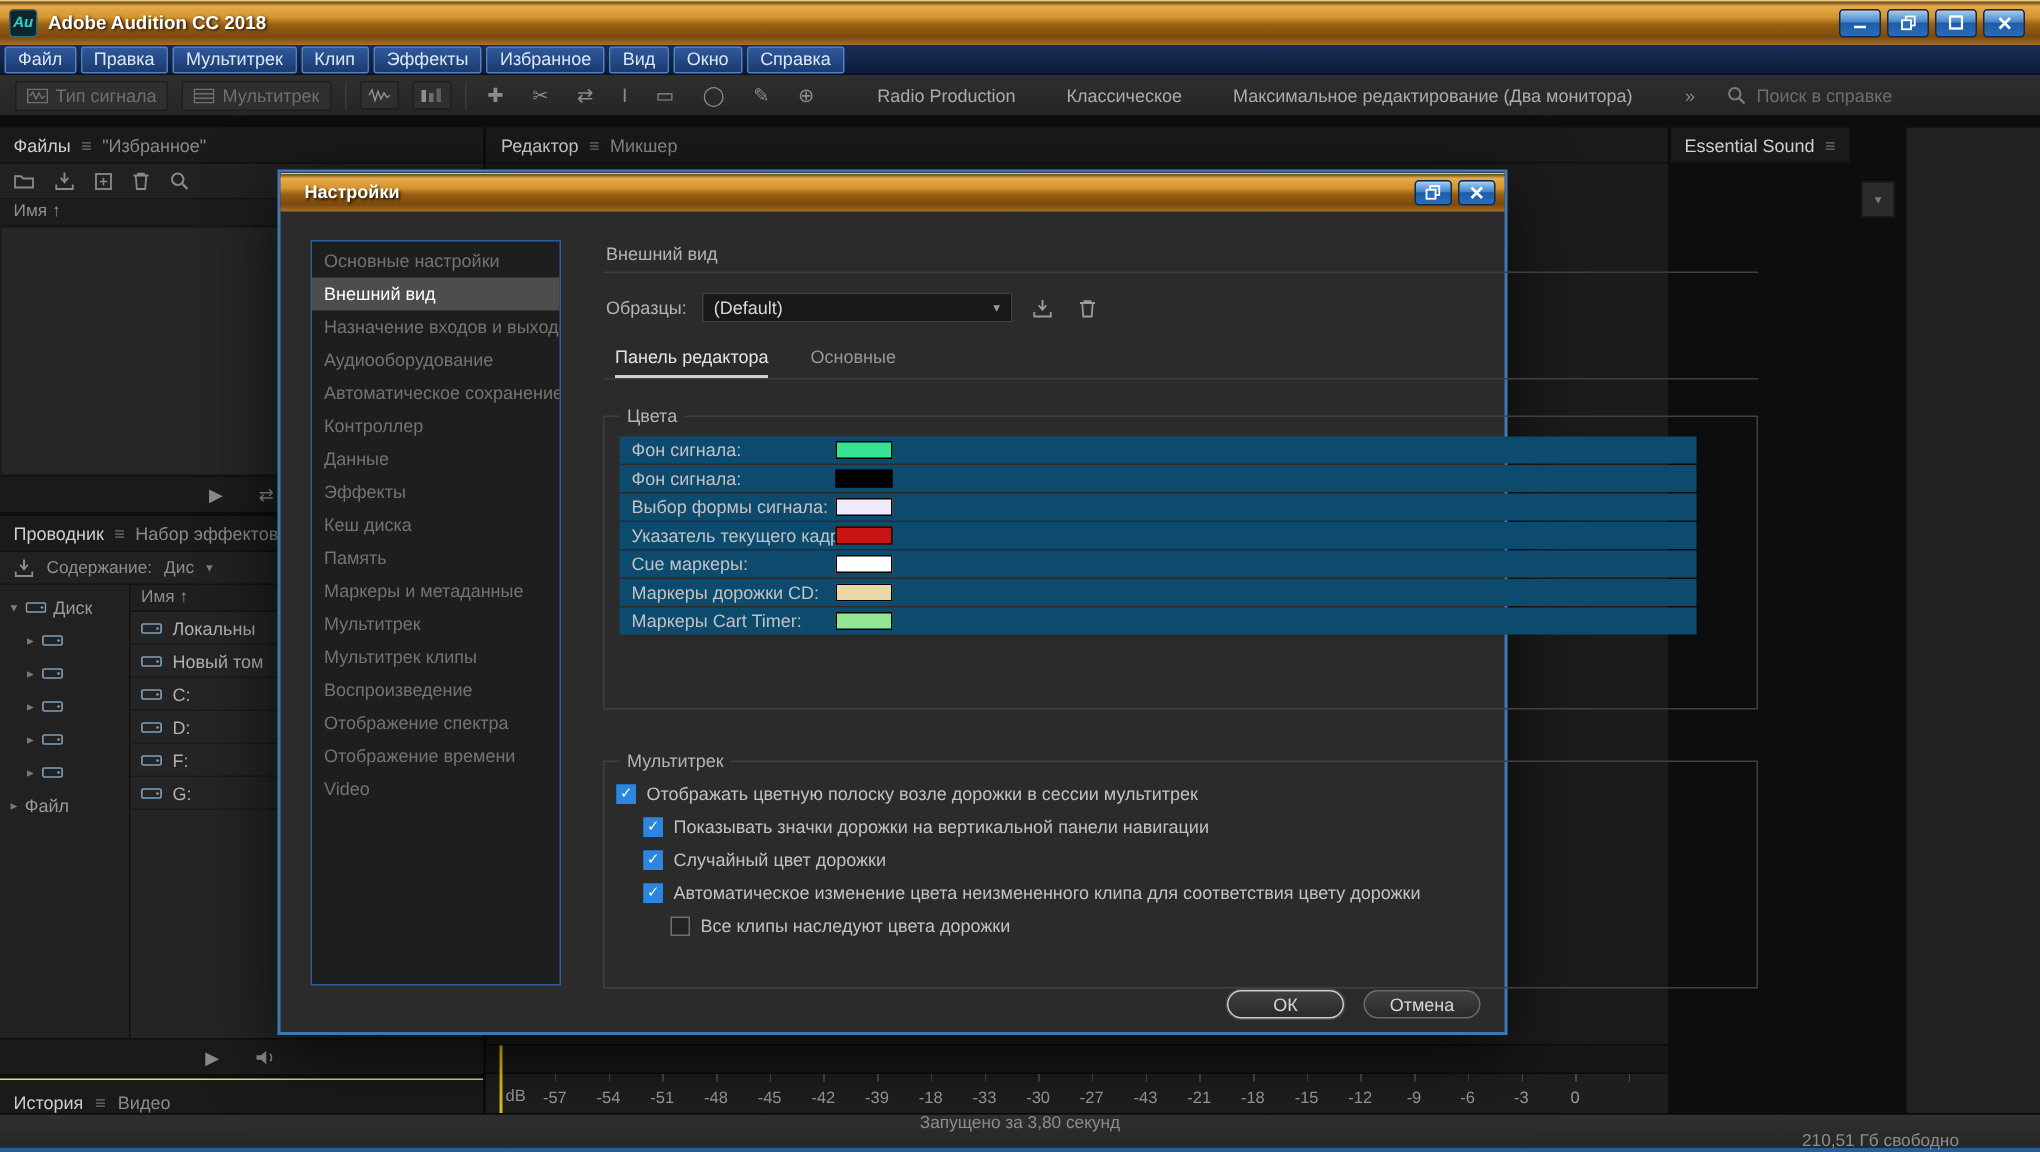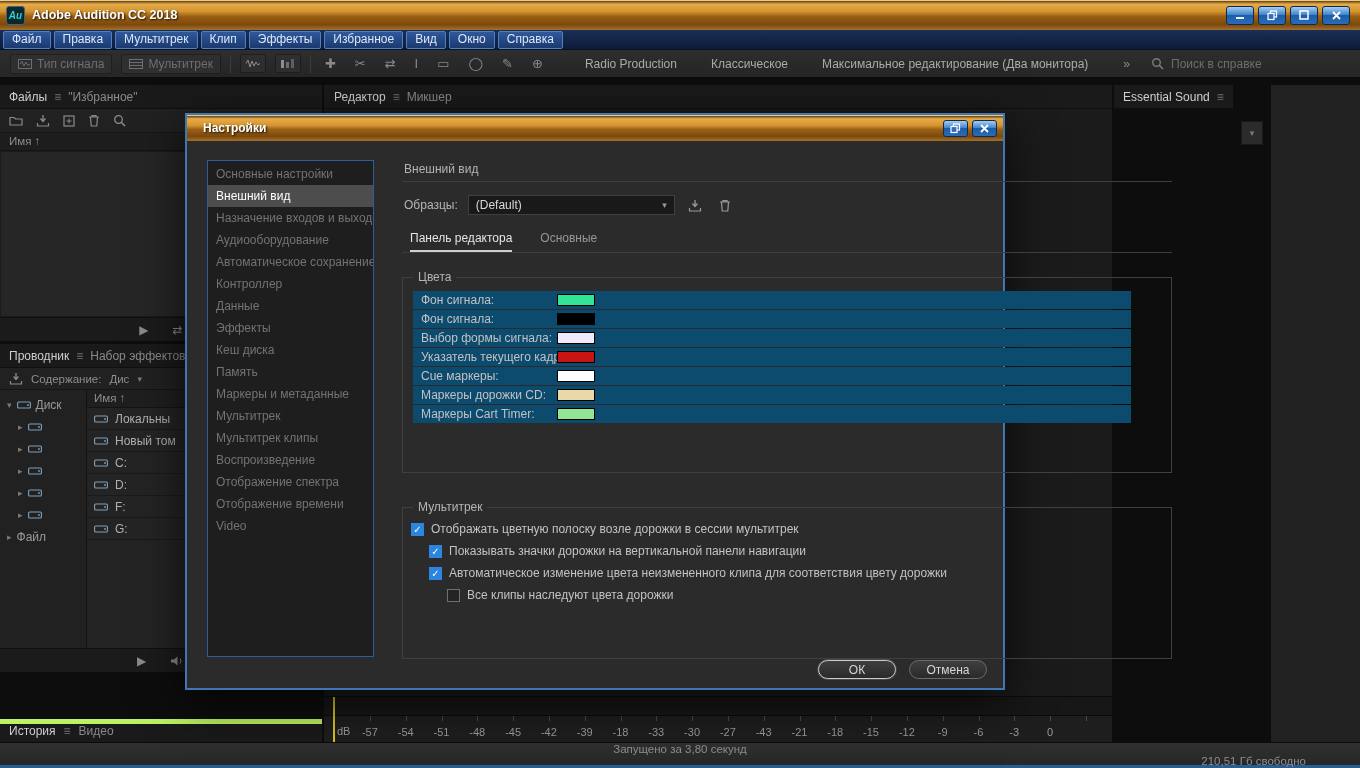--- a/index.html
+++ b/index.html
@@ -47,21 +47,21 @@
   .explorer-panel{flex:1;margin-bottom:3px;overflow:hidden;}
   .exp-toolbar{height:22px;display:flex;align-items:center;gap:8px;padding:0 9px;font-size:11.5px;color:#8e8e8e;border-bottom:1px solid #141414;flex:none;}
   .exp-body{flex:1;display:flex;overflow:hidden;}
   .tree{width:86px;padding-top:4px;font-size:12px;color:#9a9a9a;overflow:hidden;}
   .tree-row{display:flex;align-items:center;gap:5px;height:22px;padding-left:7px;white-space:nowrap;}
   .tree-row.child{padding-left:18px;}
   .chev{color:#7a7a7a;font-size:9px;}
   .exp-list{flex:1;background:#242424;border-left:1px solid #111;display:flex;flex-direction:column;overflow:hidden;}
   .exp-name-hdr{height:18px;font-size:11.5px;color:#8e8e8e;padding:2px 7px;background:#1f1f1f;border-bottom:1px solid #141414;}
   .exp-row{height:22px;display:flex;align-items:center;gap:7px;padding:0 7px;border-bottom:1px solid #1a1a1a;font-size:12px;color:#b0b0b0;white-space:nowrap;overflow:hidden;}
-  .history-row{height:23px;background:#1a1a1a;display:flex;align-items:flex-start;gap:8px;padding:0 9px;font-size:12px;color:#8a8a8a;border-top:5px solid #bef264;margin-top:44px;}
+  .history-row{height:23px;background:#1a1a1a;display:flex;align-items:flex-end;gap:8px;padding:0 9px;font-size:12px;color:#8a8a8a;border-top:1px solid #bef264;}
 
   .editor-head{height:24px;background:#1a1a1a;display:flex;align-items:center;gap:7px;padding:0 10px;font-size:12px;color:#8a8a8a;border-bottom:1px solid #101010;}
   .editor-body{flex:1;background:#1b1b1b;}
   .editor-bottom{height:46px;position:relative;background:#171717;border-top:1px solid #0c0c0c;}
   .ruler{position:absolute;left:0;right:0;bottom:0;height:27px;background:#1e1e1e;border-top:1px solid #0b0b0b;}
   .ruler-ticksline{position:absolute;top:0;left:46px;right:10px;height:5px;background:repeating-linear-gradient(90deg,#4a4a4a 0 1px,transparent 1px 35.8px);}
   .db-label{position:absolute;left:13px;bottom:5px;font-size:11px;color:#9a9a9a;}
   .tick-row{position:absolute;left:28px;bottom:4px;display:flex;}
   .tick{width:35.8px;text-align:center;font-size:11px;color:#9a9a9a;}
   .playhead{position:absolute;left:9px;top:0;bottom:0;width:2px;background:#d8c41a;}
@@ -549,20 +549,24 @@
         <div class="chkrow">
           <span class="chk checked"></span>
           <span>Отображать цветную полоску возле дорожки в сессии мультитрек</span>
         </div>
         <div class="chkrow ind1">
           <span class="chk checked"></span>
           <span>Показывать значки дорожки на вертикальной панели навигации</span>
         </div>
         <div class="chkrow ind1">
           <span class="chk checked"></span>
+          <span>Случайный цвет дорожки</span>
+        </div>
+        <div class="chkrow ind1">
+          <span class="chk checked"></span>
           <span>Автоматическое изменение цвета неизмененного клипа для соответствия цвету дорожки</span>
         </div>
         <div class="chkrow ind2">
           <span class="chk"></span>
           <span>Все клипы наследуют цвета дорожки</span>
         </div>
       </div>
     </div>
 
     <div class="dlg-buttons">

